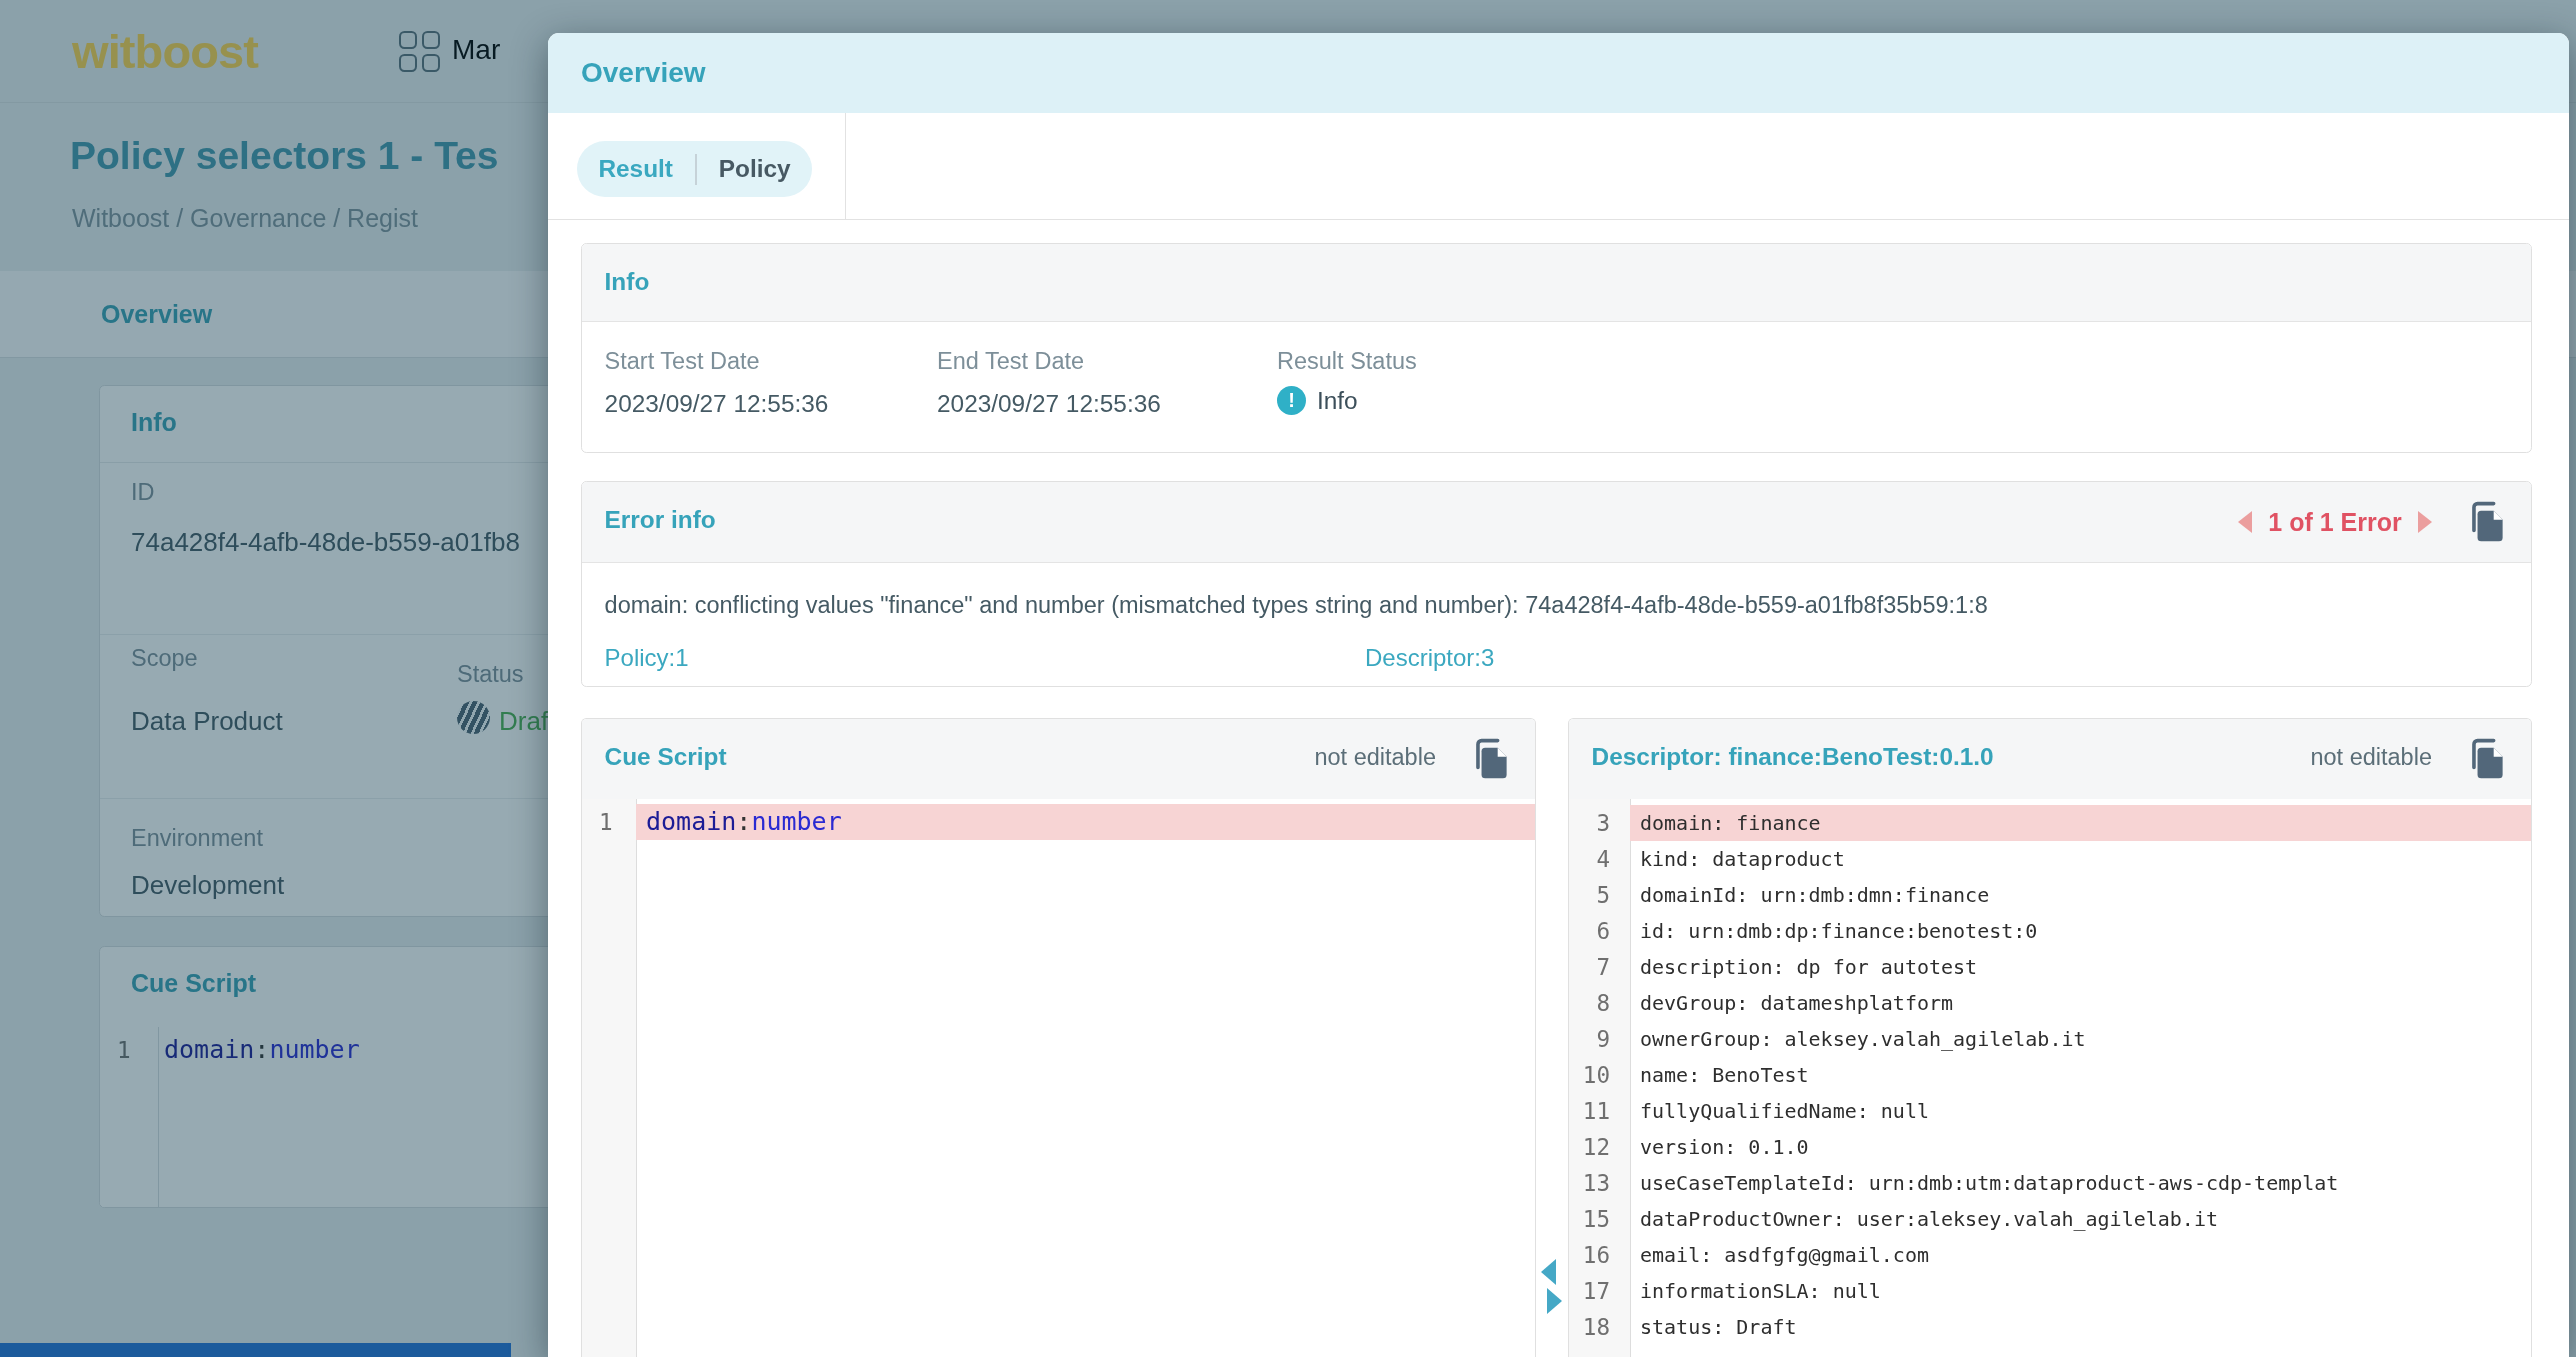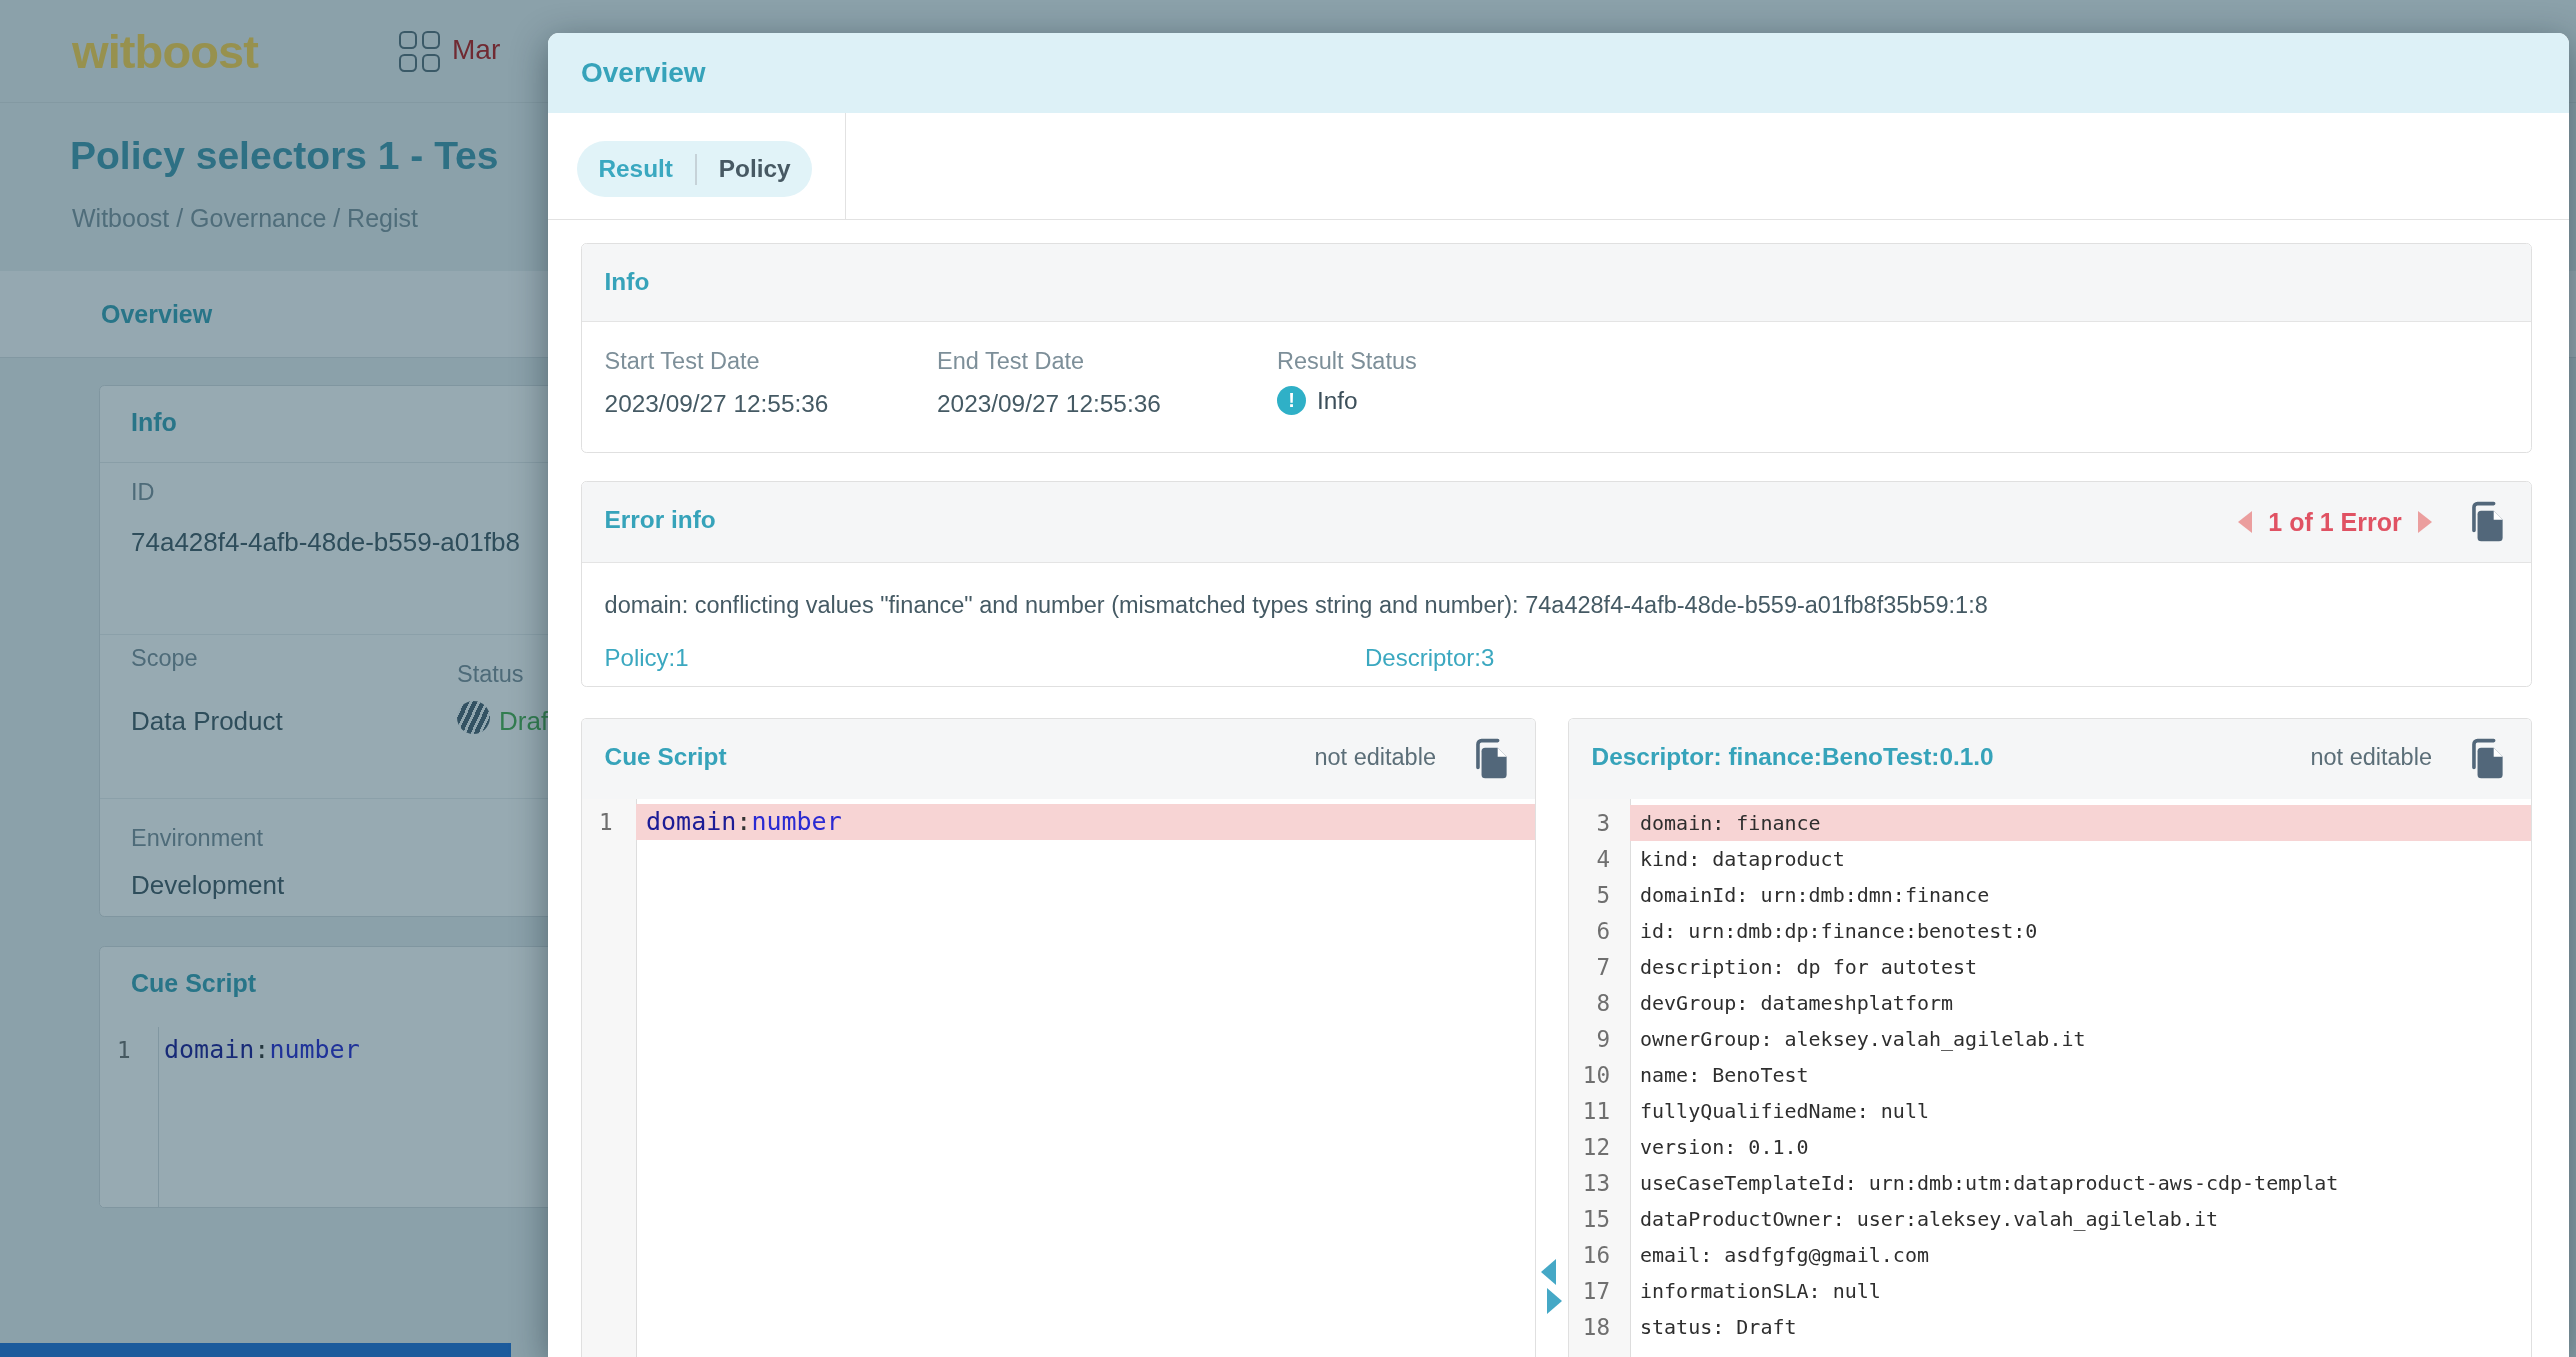--- a/index.html
+++ b/index.html
@@ -4,21 +4,21 @@
 <style>
   html,body{margin:0;padding:0;width:2576px;height:1358px;overflow:hidden;
     font-family:"Liberation Sans",sans-serif;background:#eaeff1;position:relative;}
   
   .page{position:absolute;inset:0;z-index:1;}
   .topbar{position:absolute;left:0;top:0;width:2576px;height:102px;border-bottom:0.9px solid rgba(0,0,0,.06);}
   .logo{position:absolute;left:72px;top:23.5px;font-size:47px;font-weight:bold;color:#ffd24d;letter-spacing:-0.9px;}
   .gridicon{position:absolute;left:399px;top:31px;width:42px;height:42px;display:grid;
     grid-template-columns:18px 18px;grid-template-rows:18px 18px;gap:4.5px;}
   .gridicon i{border:2.7px solid #5a6f7a;border-radius:5.4px;display:block;}
-  .navitem{position:absolute;left:452px;top:34px;font-size:28px;color:#b91c1c;}
+  .navitem{position:absolute;left:452px;top:34px;font-size:28px;color:#000000;}
   .pgtitle{position:absolute;left:70px;top:134px;font-size:39px;font-weight:bold;color:#4498ad;white-space:nowrap;}
   .crumb{position:absolute;left:72px;top:204px;font-size:25px;color:#7f929c;white-space:nowrap;}
   .tabband{position:absolute;left:0;top:271px;width:2576px;height:86px;background:#fbfcfd;border-bottom:0.9px solid #d9dfe2;}
   .tabband .tlabel{position:absolute;left:101px;top:29px;font-size:25px;font-weight:bold;color:#3aa0b5;}
   .lcard{position:absolute;background:#fff;border:0.9px solid #d6dcdf;border-radius:5.4px;overflow:hidden;}
   .lcard-info{left:99px;top:385px;width:524px;height:530px;}
   .lcard-cue{left:99px;top:946px;width:524px;height:260px;}
   .lcard .ctitle{position:absolute;left:31px;top:22px;font-size:25px;font-weight:bold;color:#3aa0b5;}
   .lcard .hdrline{position:absolute;left:0;top:76px;width:100%;border-top:0.9px solid #e6eaec;}
   .flabel{position:absolute;font-size:23.5px;color:#7d8f99;}

